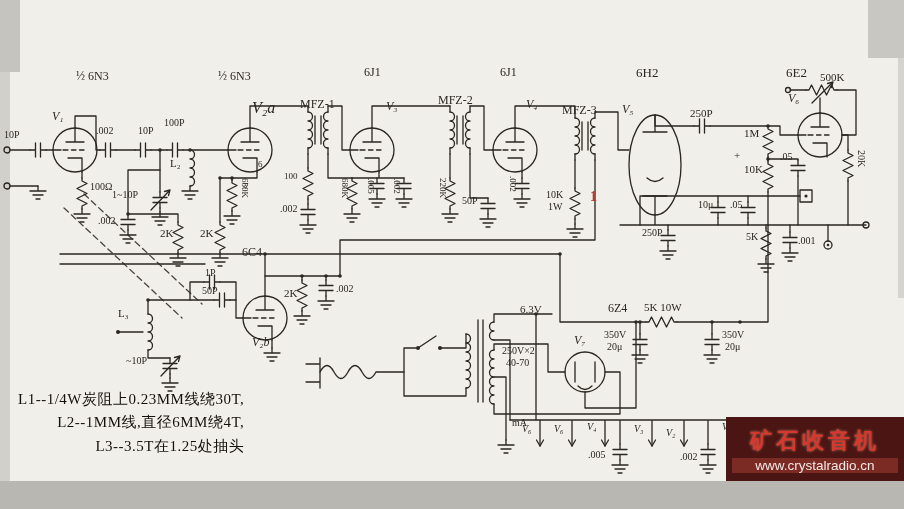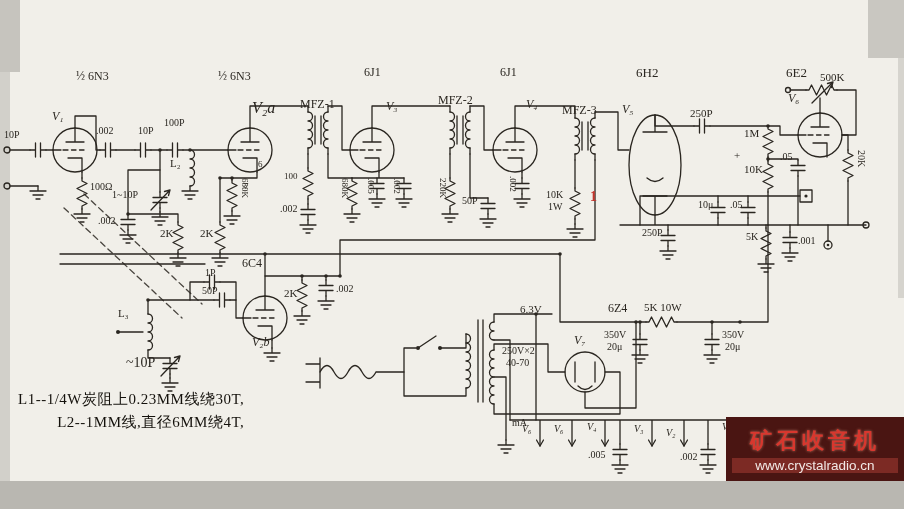--- a/index.html
+++ b/index.html
@@ -301,21 +301,21 @@
   <div id="labels">
       <span class="lbl" style="left: 76px; top: 70px; font-size: 12px;">½ 6N3</span>
       <span class="lbl" style="left: 218px; top: 70px; font-size: 12px;">½ 6N3</span>
       <span class="lbl" style="left: 364px; top: 66px; font-size: 12px;">6J1</span>
       <span class="lbl" style="left: 500px; top: 66px; font-size: 12px;">6J1</span>
       <span class="lbl" style="left: 636px; top: 66px; font-size: 13px;">6H2</span>
       <span class="lbl" style="left: 786px; top: 66px; font-size: 13px;">6E2</span>
       <span class="lbl" style="left: 300px; top: 98px; font-size: 12px;">MFZ-1</span>
       <span class="lbl" style="left: 438px; top: 94px; font-size: 12px;">MFZ-2</span>
       <span class="lbl" style="left: 562px; top: 104px; font-size: 12px;">MFZ-3</span>
-      <span class="lbl" style="left: 242px; top: 246px; font-size: 12px; margin-top: 11px;">6C4</span>
+      <span class="lbl" style="left: 242px; top: 246px; font-size: 12px;">6C4</span>
       <span class="lbl" style="left: 608px; top: 302px; font-size: 12px;">6Z4</span>
       <span class="lbl it" style="left: 52px; top: 110px; font-size: 12px;">V₁</span>
       <span class="lbl it" style="left: 252px; top: 100px; font-size: 16px;">V₂a</span>
       <span class="lbl it" style="left: 386px; top: 100px; font-size: 12px;">V₃</span>
       <span class="lbl it" style="left: 526px; top: 98px; font-size: 12px;">V₄</span>
       <span class="lbl it" style="left: 622px; top: 103px; font-size: 12px;">V₅</span>
       <span class="lbl it" style="left: 788px; top: 92px; font-size: 12px;">V₆</span>
       <span class="lbl it" style="left: 252px; top: 336px; font-size: 12px;">V₂b</span>
       <span class="lbl it" style="left: 574px; top: 334px; font-size: 12px;">V₇</span>
       <span class="lbl" style="left: 4px; top: 130px; font-size: 10px;">10P</span>
@@ -352,21 +352,21 @@
       <span class="lbl" style="left: 698px; top: 200px; font-size: 10px;">10μ</span>
       <span class="lbl" style="left: 730px; top: 200px; font-size: 10px;">.05</span>
       <span class="lbl" style="left: 642px; top: 228px; font-size: 10px;">250P</span>
       <span class="lbl" style="left: 746px; top: 232px; font-size: 10px;">5K</span>
       <span class="lbl" style="left: 798px; top: 236px; font-size: 10px;">.001</span>
       <span class="lbl" style="left: 196px; top: 268px; font-size: 10px; margin-left: 9px;">1P</span>
       <span class="lbl" style="left: 202px; top: 286px; font-size: 10px;">50P</span>
       <span class="lbl" style="left: 284px; top: 288px; font-size: 11px;">2K</span>
       <span class="lbl" style="left: 336px; top: 284px; font-size: 10px;">.002</span>
       <span class="lbl" style="left: 118px; top: 308px; font-size: 11px;">L₃</span>
-      <span class="lbl" style="left: 126px; top: 356px; font-size: 14px;">~10P</span>
+      <span class="lbl" style="left: 126px; top: 356px; font-size: 10px;">~10P</span>
       <span class="lbl" style="left: 520px; top: 304px; font-size: 11px;">6.3V</span>
       <span class="lbl" style="left: 502px; top: 346px; font-size: 10px;">250V×2</span>
       <span class="lbl" style="left: 506px; top: 358px; font-size: 10px;">40-70</span>
       <span class="lbl" style="left: 512px; top: 370px; font-size: 10px; margin-top: 48px;">mA</span>
       <span class="lbl" style="left: 644px; top: 302px; font-size: 11px;">5K 10W</span>
       <span class="lbl" style="left: 604px; top: 330px; font-size: 10px;">350V</span>
       <span class="lbl" style="left: 607px; top: 342px; font-size: 10px;">20μ</span>
       <span class="lbl" style="left: 722px; top: 330px; font-size: 10px;">350V</span>
       <span class="lbl" style="left: 725px; top: 342px; font-size: 10px;">20μ</span>
       <span class="lbl it" style="left: 522px; top: 424px; font-size: 10px;">V₆</span>
@@ -375,20 +375,21 @@
       <span class="lbl it" style="left: 634px; top: 424px; font-size: 10px;">V₃</span>
       <span class="lbl it" style="left: 666px; top: 428px; font-size: 10px;">V₂</span>
       <span class="lbl it" style="left: 722px; top: 422px; font-size: 10px;">V₁</span>
       <span class="lbl" style="left: 588px; top: 450px; font-size: 10px;">.005</span>
       <span class="lbl" style="left: 680px; top: 452px; font-size: 10px;">.002</span>
     </div>
 
   <div class="notes">
     <div>L1--1/4W炭阻上0.23MM线绕30T,</div>
     <div>L2--1MM线,直径6MM绕4T,</div>
+    <div>L3--3.5T在1.25处抽头</div>
   </div>
 
   <div class="wm">
     <div class="wm-title">矿石收音机</div>
     <div class="wm-url">www.crystalradio.cn</div>
   </div>
 
 </div>
 
 </body></html>

